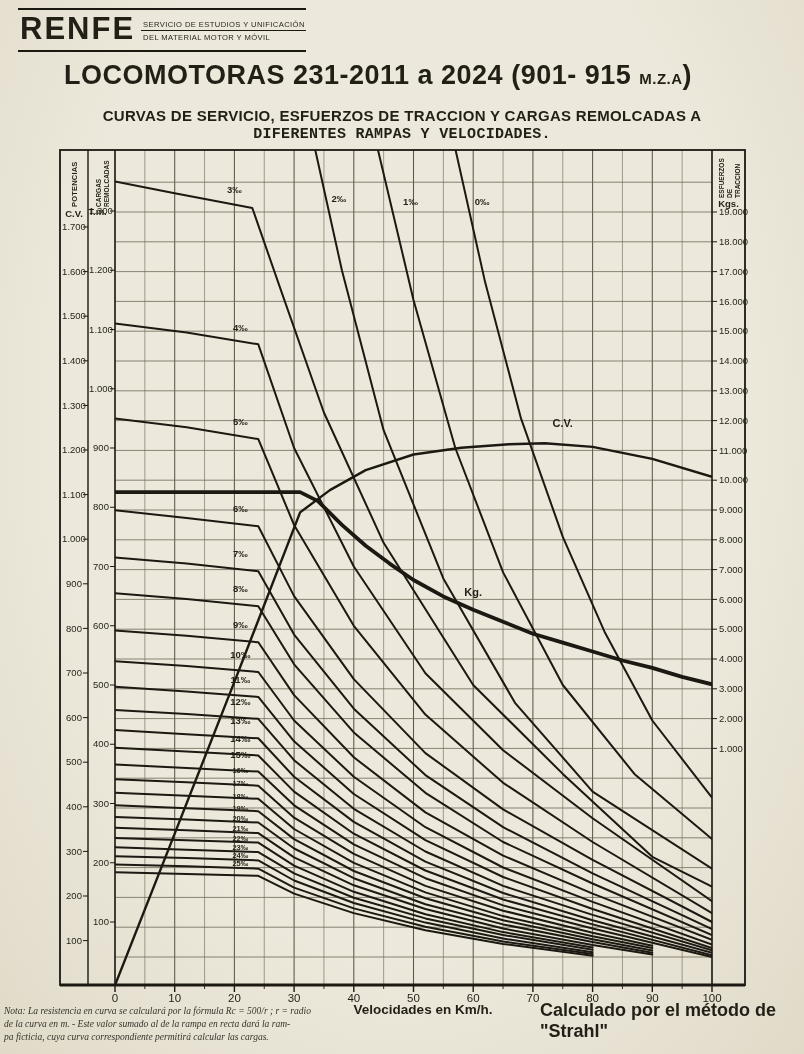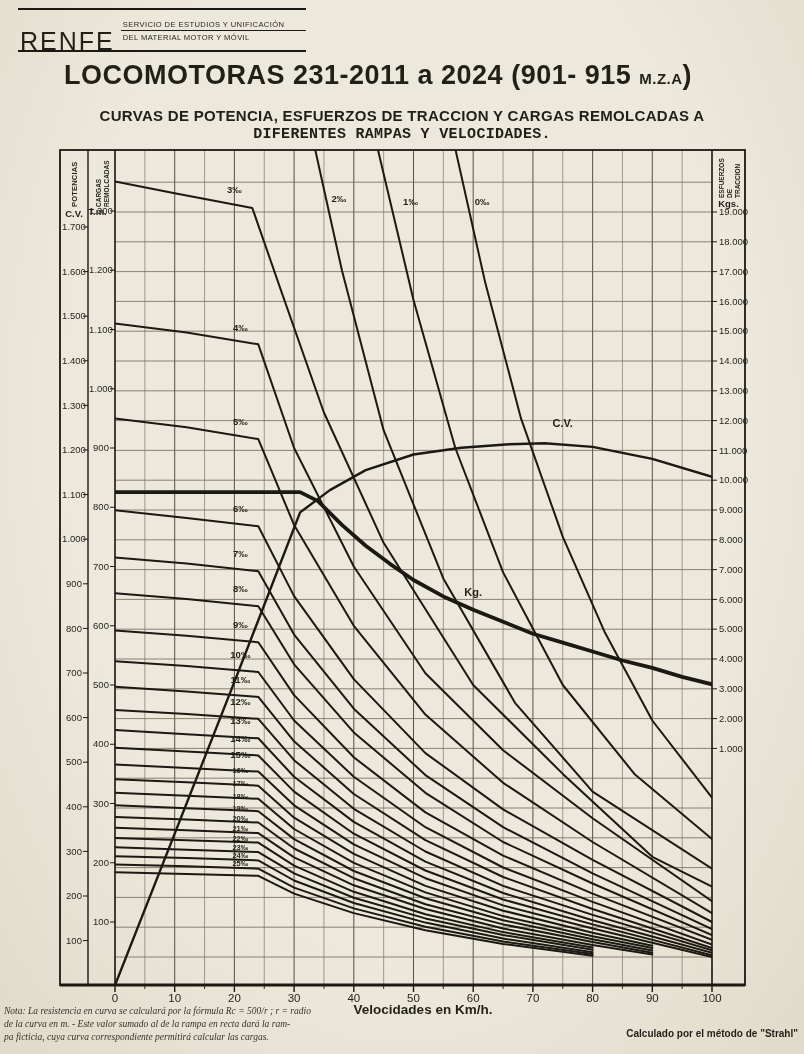--- a/index.html
+++ b/index.html
@@ -2,21 +2,21 @@
 <html><head>
 <meta charset="utf-8">
 <style>
   html,body{margin:0;padding:0;background:#d8d3c4;}
   .page{position:relative;width:804px;height:1054px;overflow:hidden;
         background:radial-gradient(ellipse at 50% 40%, #ece8db 60%, #e0dac8 100%);
         font-family:"Liberation Sans", sans-serif;color:#221f17;}
   .abs{position:absolute;}
   
   .logo{left:18px;top:8px;width:288px;height:40px;border-top:2px solid #1c1913;border-bottom:2px solid #1c1913;display:flex;align-items:stretch;}
-  .brand{font-size:25px;font-weight:400;letter-spacing:2px;line-height:38px;padding:12px 6px 0 2px;}
+  .brand{font-size:31px;font-weight:700;letter-spacing:2px;line-height:38px;padding:0 6px 0 2px;}
   .dept{flex:1;display:flex;flex-direction:column;justify-content:center;border-left:0;}
   .dept .dl{font-size:7.6px;font-weight:400;letter-spacing:.4px;line-height:9px;padding:2px 0 1px 2px;white-space:nowrap;}
   .dept .dl:first-child{border-bottom:1.5px solid #1c1913;}
   
   .title{left:0;top:60px;width:756px;text-align:center;font-size:27px;font-weight:800;letter-spacing:.5px;}
   .title .small{font-size:15px;font-weight:800;}
   .subtitle{left:0;width:804px;text-align:center;font-size:15px;font-weight:700;letter-spacing:.3px;}
   .sub1{top:107px;} .sub2{top:126px;font-family:Liberation Mono, monospace;}
   
   .vtext{writing-mode:vertical-rl;transform:rotate(180deg);font-weight:700;}
@@ -24,38 +24,38 @@
   .hdr-car{left:90px;top:151px;height:56px;width:24px;display:flex;gap:1px;justify-content:center;font-size:6.5px;}
   .hdr-esf{left:714px;top:152px;height:46px;width:30px;display:flex;gap:1px;justify-content:center;font-size:6.5px;}
   .unit{font-size:9.5px;font-weight:700;text-align:center;}
   .unit-cv{left:60px;top:208px;width:28px;}
   .unit-tm{left:84px;top:206px;width:27px;}
   .unit-kg{left:712px;top:198px;width:33px;}
   
   .xlabel{left:318px;top:1002px;width:210px;text-align:center;font-size:13.5px;font-weight:600;}
   .note{left:4px;font-size:9.5px;font-style:italic;font-family:"Liberation Serif", serif;color:#35322a;}
   .n1{top:1006px;} .n2{top:1019px;} .n3{top:1032px;}
-  .credit{left:540px;top:1028px;width:258px;text-align:right;font-size:10px;font-weight:700;}
+  .credit{left:540px;top:1000px;width:258px;text-align:left;font-size:18px;font-weight:700;}
   svg text{font-family:"Liberation Sans", sans-serif;fill:#221f17;}
 </style>
 </head>
 <body>
 
 <div class="page">
 
   <div class="abs logo">
     <div class="brand">RENFE</div>
     <div class="dept">
       <div class="dl">SERVICIO DE ESTUDIOS Y UNIFICACIÓN</div>
       <div class="dl">DEL MATERIAL MOTOR Y MÓVIL</div>
     </div>
   </div>
 
   <div class="abs title"><span>LOCOMOTORAS 231-2011 a 2024 (901- 915 </span><span class="small">M.Z.A</span><span>)</span></div>
-  <div class="abs subtitle sub1">CURVAS DE POTENCIA, ESFUERZOS DE TRACCION Y CARGAS REMOLCADAS A</div>
+  <div class="abs subtitle sub1">CURVAS DE SERVICIO, ESFUERZOS DE TRACCION Y CARGAS REMOLCADAS A</div>
   <div class="abs subtitle sub2">DIFERENTES RAMPAS Y VELOCIDADES.</div>
 
   <svg id="chart-svg" class="abs" style="left:0;top:0;" width="804" height="1054">
       <defs>
         <clipPath id="plotClip">
           <rect x="115" y="150" width="597" height="835"></rect>
         </clipPath>
       </defs>
       <g>
         <line x1="115" y1="150" x2="115" y2="985" stroke="#5d5847" stroke-width="1.05"></line>

